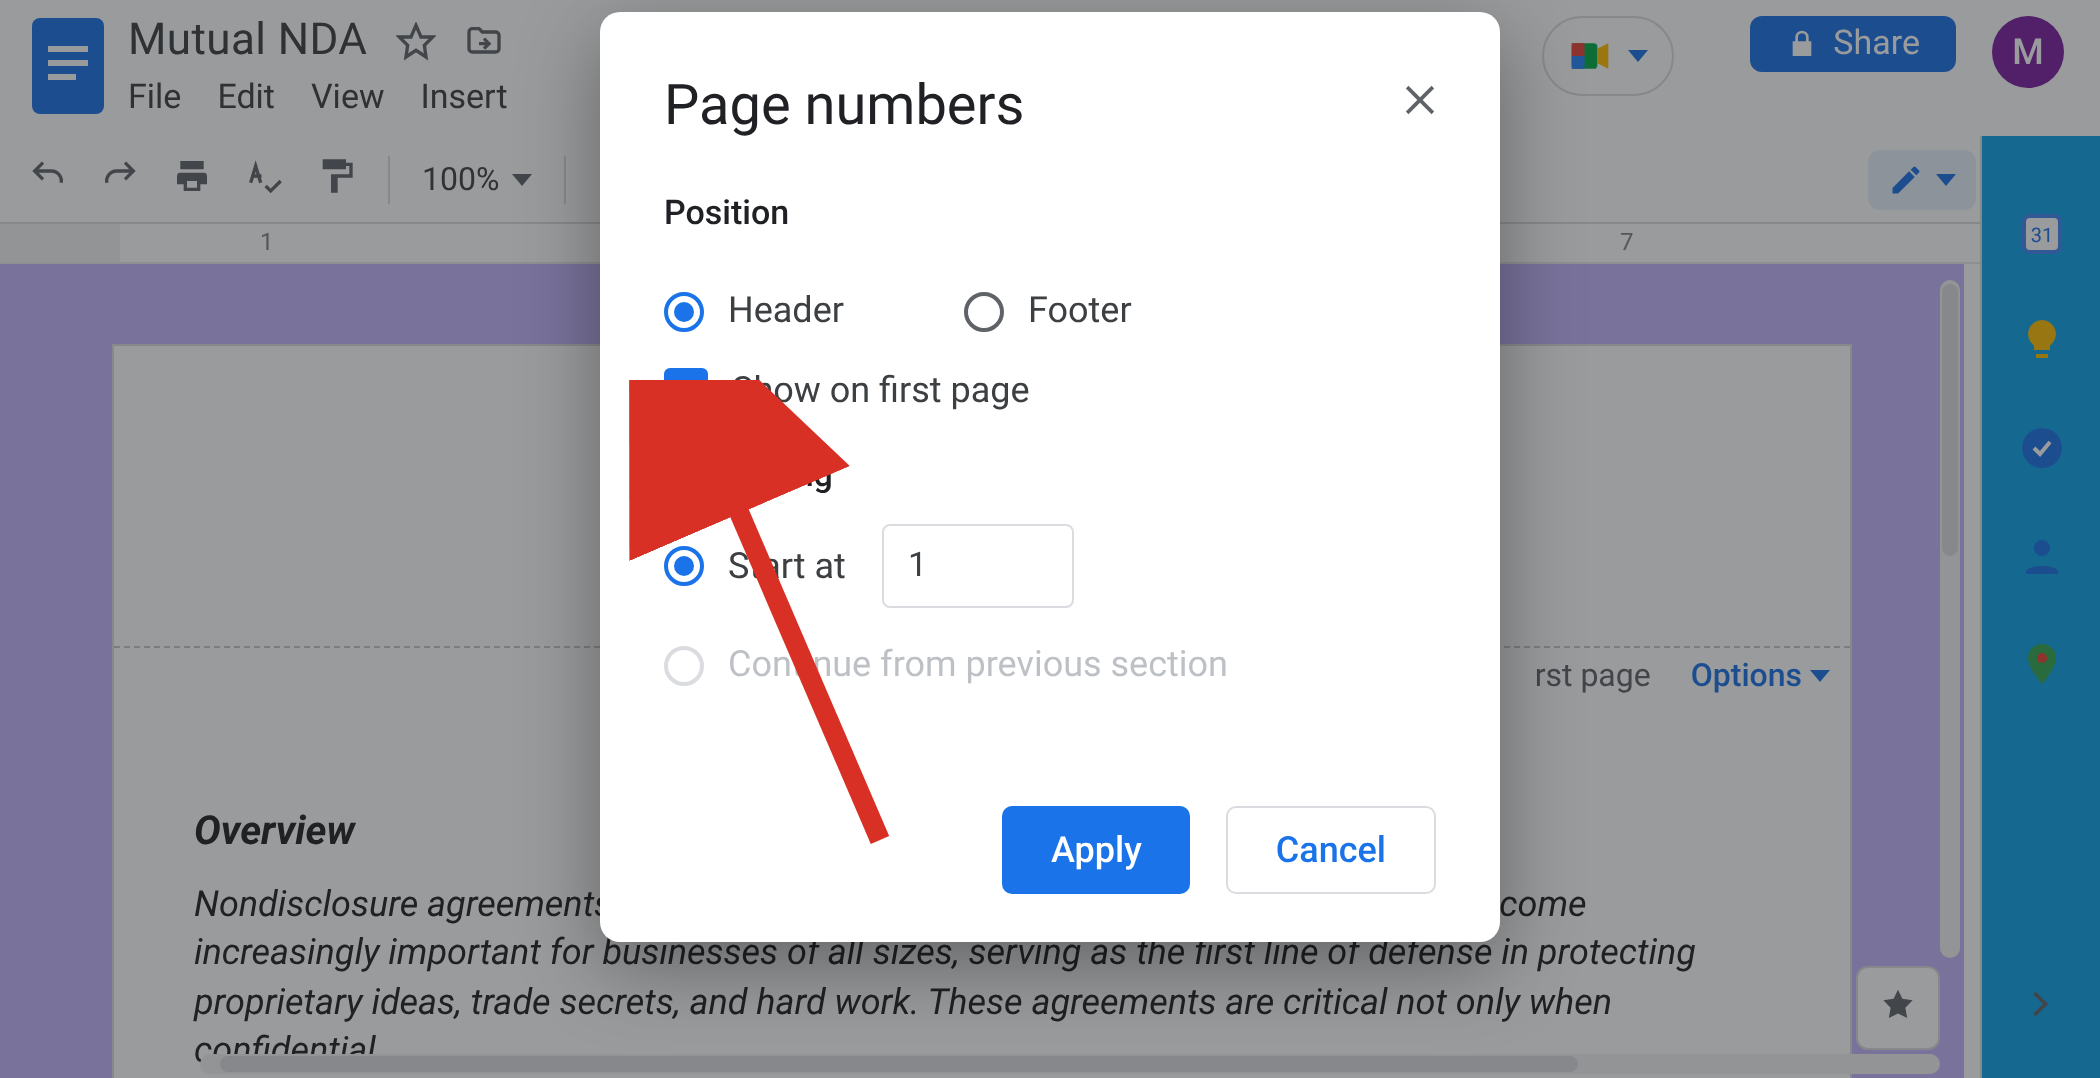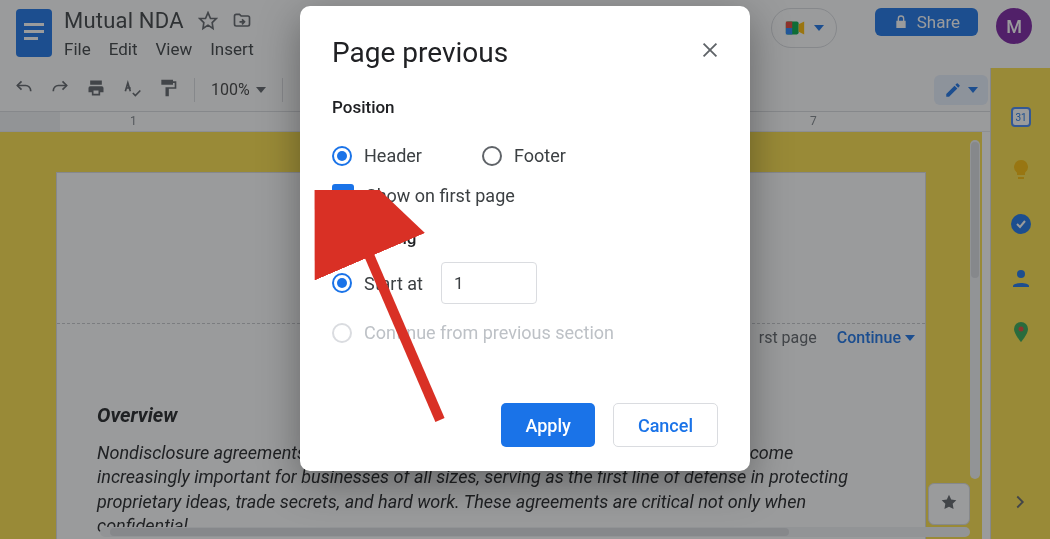--- a/index.html
+++ b/index.html
@@ -27,31 +27,31 @@
   .toolbar-spacer { flex:1; }
   .edit-pill { background:#e8f0fe; border-radius:6px; padding:6px 10px; display:flex; align-items:center; gap:6px; color:#1a73e8;}
   .chevup { width:32px; height:32px; display:flex; align-items:center; justify-content:center; color:#5f6368;}
 
   
   .ruler { height:20px; background:#fff; border-bottom:1px solid #e8eaed; position:relative; font-size:12px; color:#80868b;}
   .ruler .tick { position:absolute; top:2px; }
   .ruler .shade { position:absolute; top:0; bottom:0; background:#f1f3f4; }
 
   
-  .doc-area { position:absolute; top:132px; left:0; right:68px; bottom:0; background:#fde047; overflow:hidden; }
+  .doc-area { position:absolute; top:132px; left:0; right:68px; bottom:0; background:#c4b5fd; overflow:hidden; }
   .page { background:#fff; border:1px solid #dadce0; margin:0 auto; width:870px; position:relative; top:40px; height:700px;}
   .page-header-bar { position:absolute; top:150px; left:0; right:0; border-top:1px dashed #c7c9cc; display:flex; justify-content:flex-end; align-items:center; padding:4px 10px; gap:20px; font-size:16px;}
   .diff-label { color:#5f6368; }
   .options-link { color:#1a73e8; display:flex; align-items:center; gap:4px; font-weight:500;}
   .page-body { position:absolute; top:230px; left:40px; right:40px; font-family: Georgia, "Times New Roman", serif; color:#202124;font-style:italic; }
   .page-body h3 { font-size:20px; font-weight:700; margin-bottom:14px;}
   .page-body p { font-size:18px; line-height:1.35; }
 
   
-  .side-panel { position:absolute; top:68px; right:0; width:60px; bottom:0; border-left:1px solid #dadce0; background:#fde047; display:flex; flex-direction:column; align-items:center; gap:30px; padding-top:36px;}
+  .side-panel { position:absolute; top:68px; right:0; width:60px; bottom:0; border-left:1px solid #dadce0; background:#0ea5e9; display:flex; flex-direction:column; align-items:center; gap:30px; padding-top:36px;}
   .side-icon { width:24px; height:24px; }
 
   
   .explore { position:absolute; right:80px; bottom:14px; width:42px; height:42px; border:1px solid #dadce0; border-radius:6px; background:#fff; display:flex; align-items:center; justify-content:center; color:#5f6368;}
 
   
   .scrim { position:absolute; inset:0; background:rgba(32,33,36,0.45); }
 
   
   .dialog { position:absolute; left:300px; top:6px; width:450px; background:#fff; border-radius:10px; box-shadow:0 12px 40px rgba(0,0,0,0.35); padding:30px 32px 24px 32px; }
@@ -186,21 +186,21 @@
   <div class="shade" style="right:0;width:60px;"></div>
   <span class="tick" style="left:130px">1</span>
   <span class="tick" style="left:810px">7</span>
 </div>
 
 <div class="doc-area">
   <div class="page">
     <div class="page-header-bar">
       <span class="diff-label">rst page</span>
       <span class="options-link">
-          <span>Continue</span> 
+          <span>Options</span> 
           <span class="tri-down blue"></span>
         </span>
     </div>
     <div class="page-body">
       <h3>Overview</h3>
       <p>Nondisclosure agreements (also called NDAs or confidentiality agreements) have become increasingly important for businesses of all sizes, serving as the first line of defense in protecting proprietary ideas, trade secrets, and hard work. These agreements are critical not only when confidential</p>
     </div>
   </div>
 </div>
 
@@ -239,21 +239,21 @@
 <div class="hscroll">
     <div class="thumb"></div>
   </div>
 <div class="vscroll">
     <div class="thumb"></div>
   </div>
 
 <div class="scrim"></div>
 
 <div class="dialog">
-  <h1>Page previous</h1>
+  <h1>Page numbers</h1>
   <div class="close">
     <svg width="22" height="22" viewBox="0 0 24 24" stroke="#5f6368" stroke-width="2">
         <line x1="5" y1="5" x2="19" y2="19"></line>
         <line x1="19" y1="5" x2="5" y2="19"></line>
       </svg>
   </div>
 
   <div class="section-label">Position</div>
   <div class="radio-row">
     <label class="radio">

